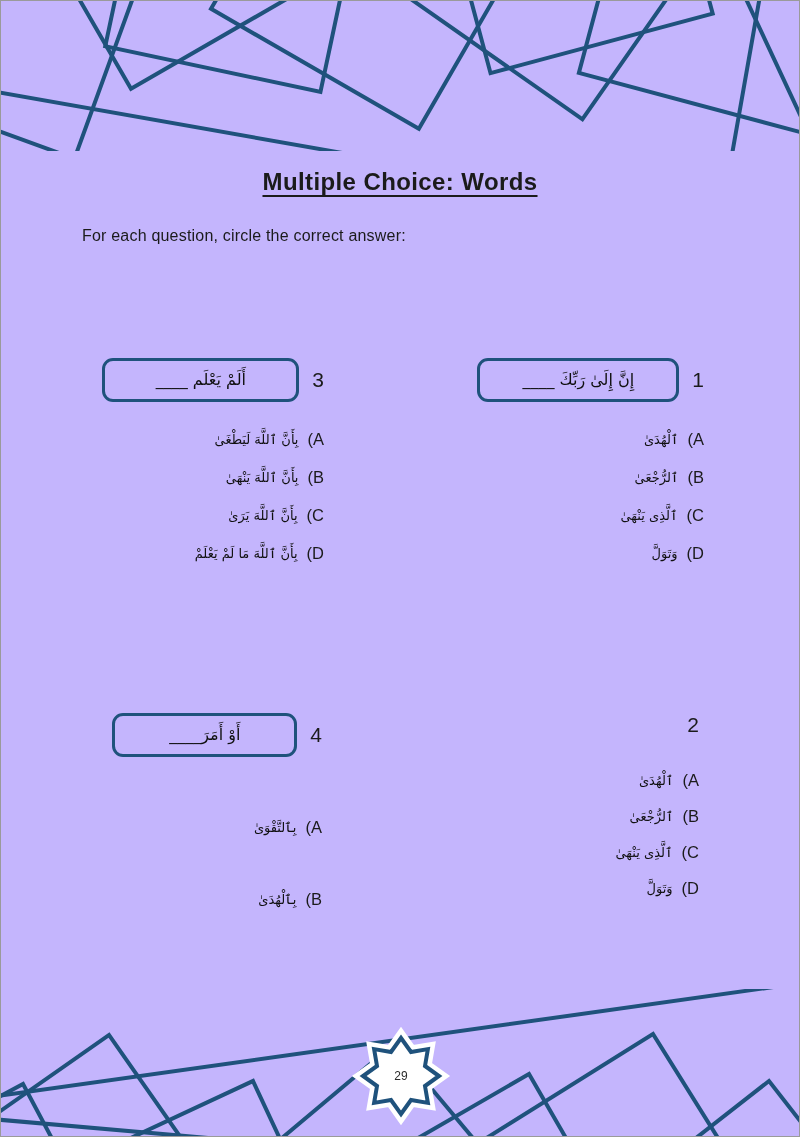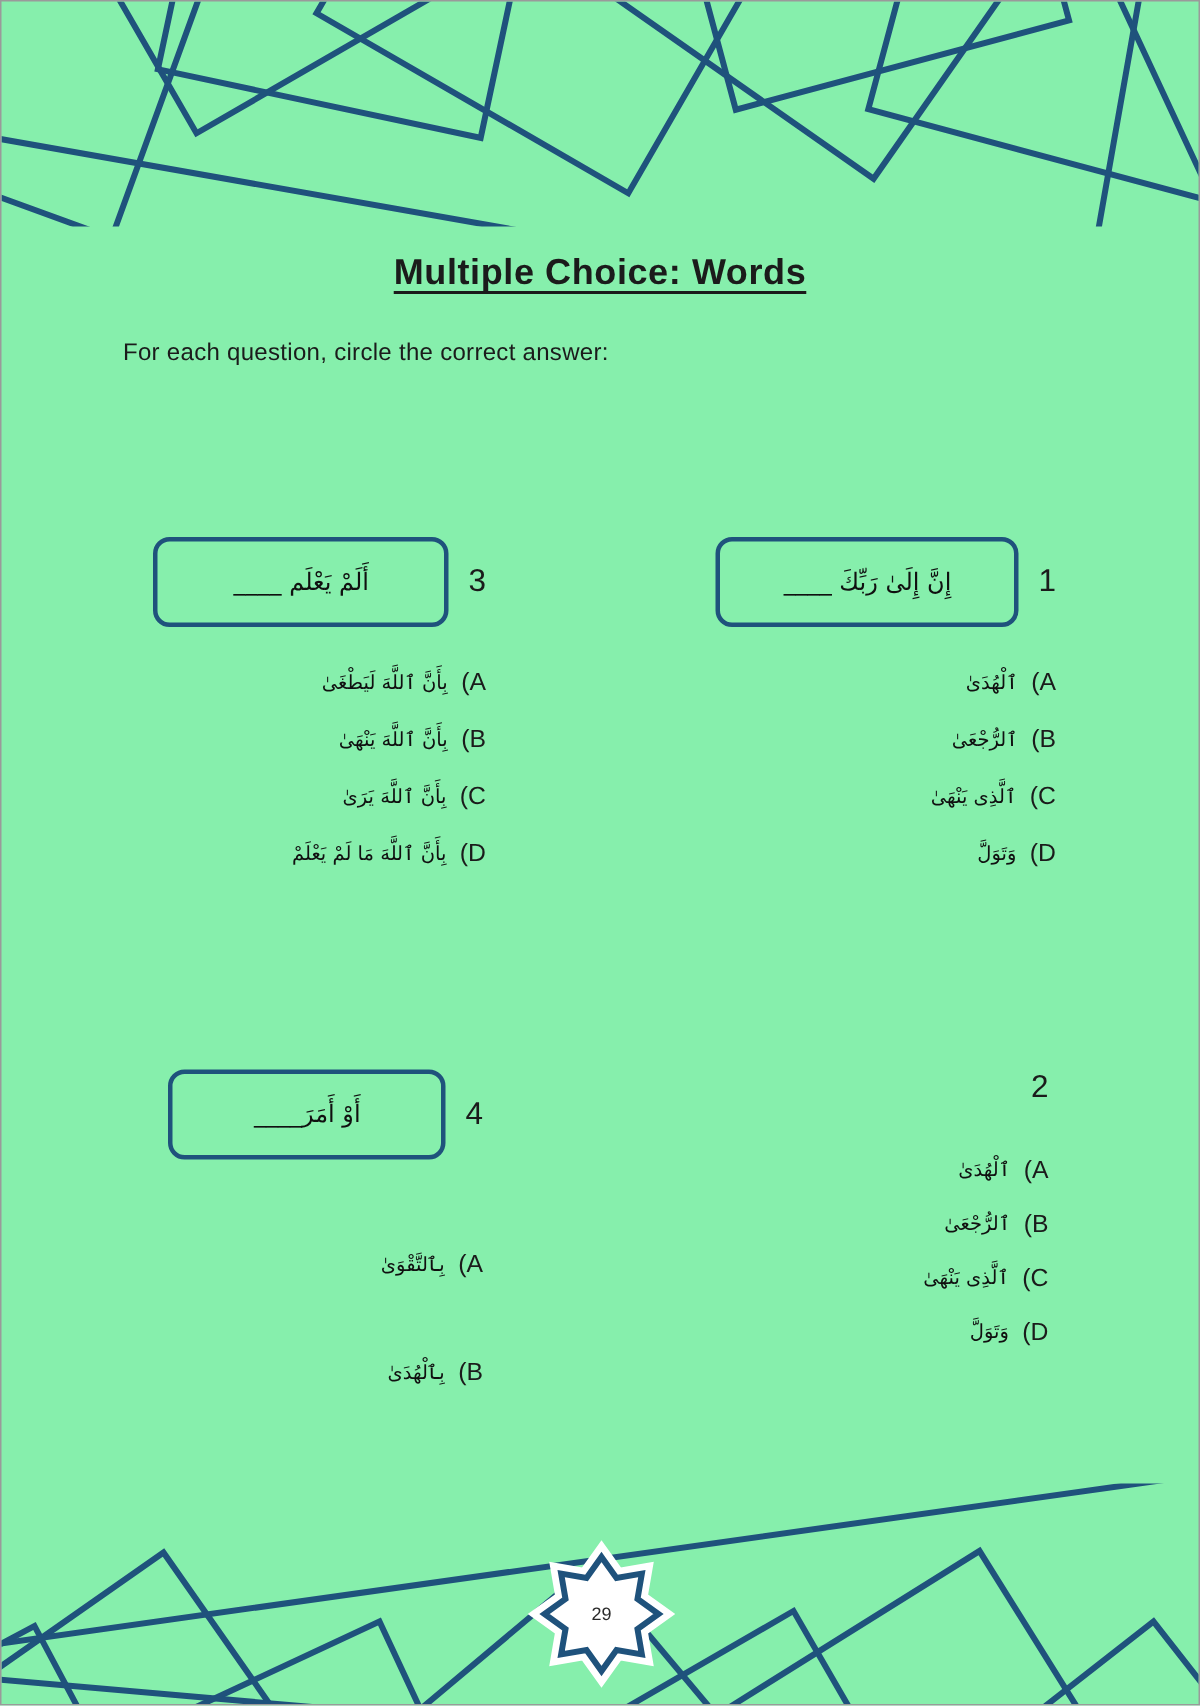--- a/index.html
+++ b/index.html
@@ -1,34 +1,34 @@
 <!DOCTYPE html>
 <html lang="en"><head>
 <meta charset="utf-8">
 <style>
   html,body{margin:0;padding:0;background:#e8e8e8;}
   .page{
     position:relative;width:800px;height:1137px;margin:0 auto;
-    background:#86efac;border:1px solid #9a9a9a;box-sizing:border-box;
+    background:#c4b5fd;border:1px solid #9a9a9a;box-sizing:border-box;
     overflow:hidden;font-family:"Liberation Sans",sans-serif;color:#1c1c1c;
   }
   .deco{position:absolute;left:0;pointer-events:none;}
   .deco-top{top:0;}
   .deco-bottom{bottom:0;}
   .page-title{
     position:absolute;top:167px;left:0;width:100%;text-align:center;
     font-size:24px;font-weight:600;letter-spacing:.4px;color:#1b1b1b;
   }
   .page-title span{text-decoration:underline;text-decoration-thickness:2px;text-underline-offset:5px;}
   .instruction{position:absolute;left:81px;top:226px;font-size:16px;letter-spacing:.2px;color:#1b1b1b;}
   .question{position:absolute;direction:rtl;display:flex;flex-direction:column;align-items:flex-start;}
   .q-header{display:flex;flex-direction:row;align-items:center;gap:13px;}
   .q-number{font-size:21px;color:#1b1b1b;font-family:"Liberation Sans",sans-serif;}
   .q-box{
-    border:3px solid #1f527c;border-radius:11px;height:60px;box-sizing:border-box;
+    border:3px solid #1f527c;border-radius:11px;height:44px;box-sizing:border-box;
     display:flex;align-items:center;justify-content:center;
     font-family:"DejaVu Sans",sans-serif;font-size:16px;color:#101010;line-height:1;
     padding:0 10px;
     margin-left:32px;
   }
   .options{display:flex;flex-direction:column;align-items:flex-start;}
   .option{display:flex;flex-direction:row;align-items:center;gap:9px;height:29px;}
   .opt-letter{direction:ltr;unicode-bidi:isolate;font-size:16.5px;color:#1b1b1b;font-family:"Liberation Sans",sans-serif;}
   .opt-letter::before{content:"(";}
   .opt-text{font-family:"DejaVu Sans",sans-serif;font-size:13px;color:#101010;line-height:1;}

